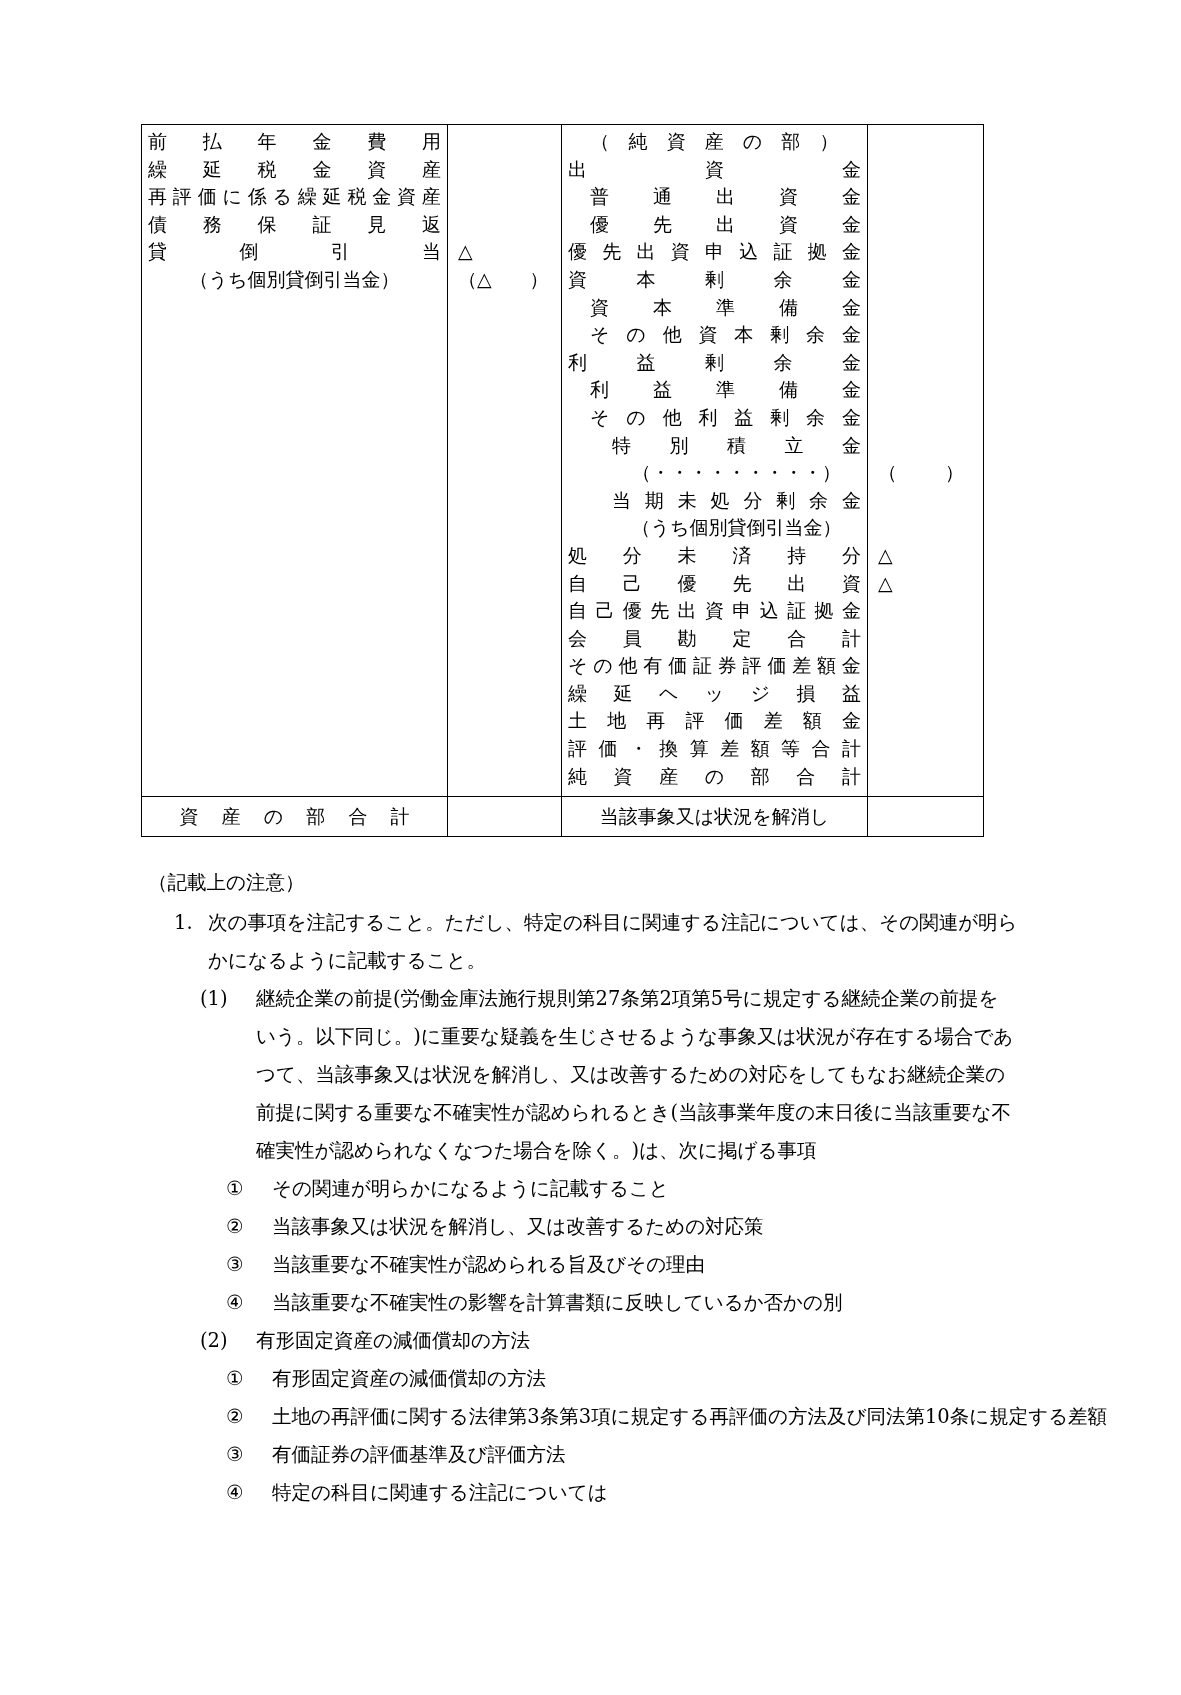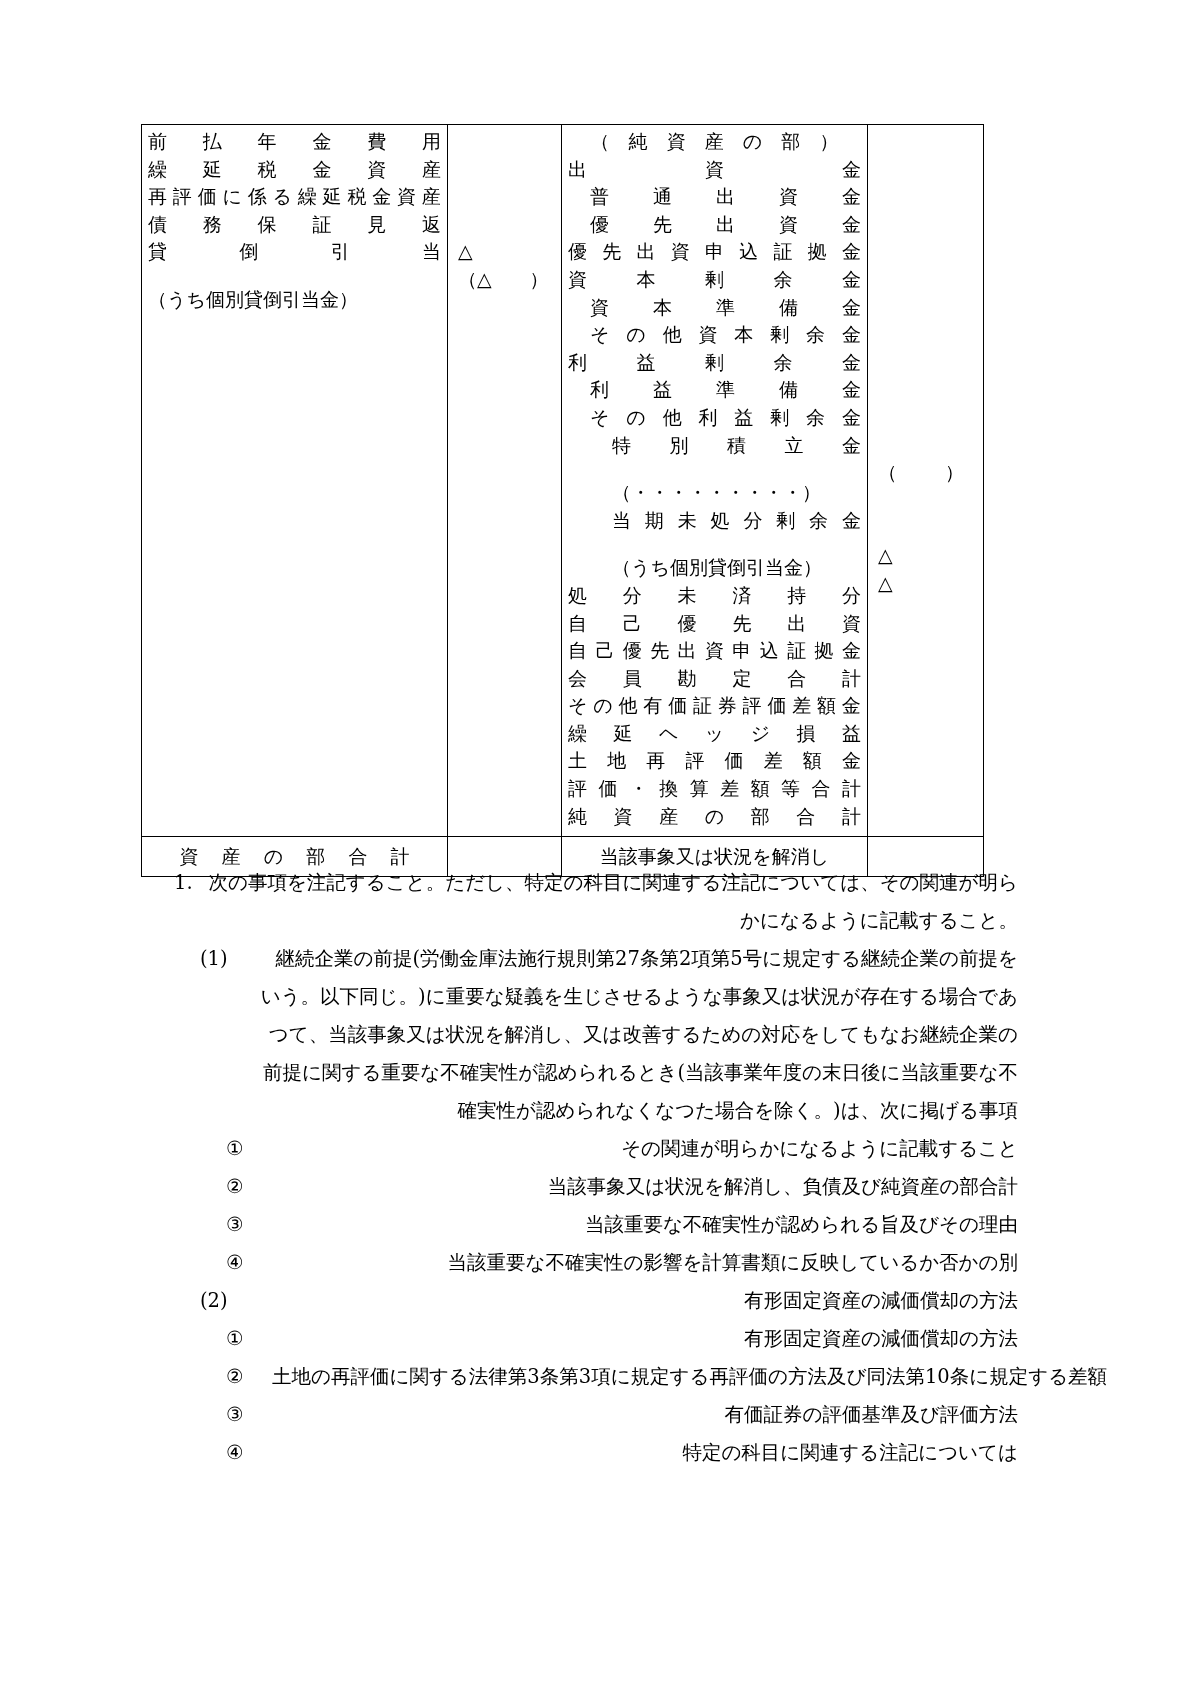--- a/index.html
+++ b/index.html
@@ -67,21 +67,21 @@
   .spread > span { display: inline-block; }
 
   
   .ind0 { padding-left: 0px;  padding-right: 0px; }
   .ind1 { padding-left: 22px; padding-right: 0px; }
   .ind2 { padding-left: 44px; padding-right: 0px; }
 
   
   .ctr { text-align: center; }
   
-  .rgt { text-align: left; margin-top: 20px; }
+  .rgt { text-align: center; }
 
   
   .amt-line {
     height: 27.6px;
     line-height: 27.6px;
     font-size: 19px;
     white-space: nowrap;
   }
   .amt-paren {
     display: flex;
@@ -145,21 +145,20 @@
     position: relative;
     padding-left: 46px;
     white-space: nowrap;
   }
   .lvl3 > .marker {
     position: absolute;
     left: 0; top: 0;
   }
   .para-body {
     display: block;
-    text-align: right;
   }
 </style>
 </head>
 <body>
 
 <div class="page">
 
   <table class="bs-table">
     <tbody>
       <tr>
@@ -539,36 +538,37 @@
         <td class="col-amt-right">
           <div class="cell-inner amt">
             <div class="total-line"></div>
           </div>
         </td>
       </tr>
     </tbody>
   </table>
 
   <div class="notes">
+    <div class="notes-title">（記載上の注意）</div>
     <div id="notes-body">
         <div class="lvl1">
           <span class="marker">1.</span>
           <span class="para-body">次の事項を注記すること。ただし、特定の科目に関連する注記については、その関連が明らかになるように記載すること。</span>
         </div>
         <div class="lvl2">
           <span class="marker">(1)</span>
           <span class="para-body">継続企業の前提(労働金庫法施行規則第27条第2項第5号に規定する継続企業の前提をいう。以下同じ。)に重要な疑義を生じさせるような事象又は状況が存在する場合であつて、当該事象又は状況を解消し、又は改善するための対応をしてもなお継続企業の前提に関する重要な不確実性が認められるとき(当該事業年度の末日後に当該重要な不確実性が認められなくなつた場合を除く。)は、次に掲げる事項</span>
         </div>
         <div class="lvl3">
           <span class="marker">①</span>
           <span class="para-body">その関連が明らかになるように記載すること</span>
         </div>
         <div class="lvl3">
           <span class="marker">②</span>
-          <span class="para-body">当該事象又は状況を解消し、負債及び純資産の部合計</span>
+          <span class="para-body">当該事象又は状況を解消し、又は改善するための対応策</span>
         </div>
         <div class="lvl3">
           <span class="marker">③</span>
           <span class="para-body">当該重要な不確実性が認められる旨及びその理由</span>
         </div>
         <div class="lvl3">
           <span class="marker">④</span>
           <span class="para-body">当該重要な不確実性の影響を計算書類に反映しているか否かの別</span>
         </div>
         <div class="lvl2">

